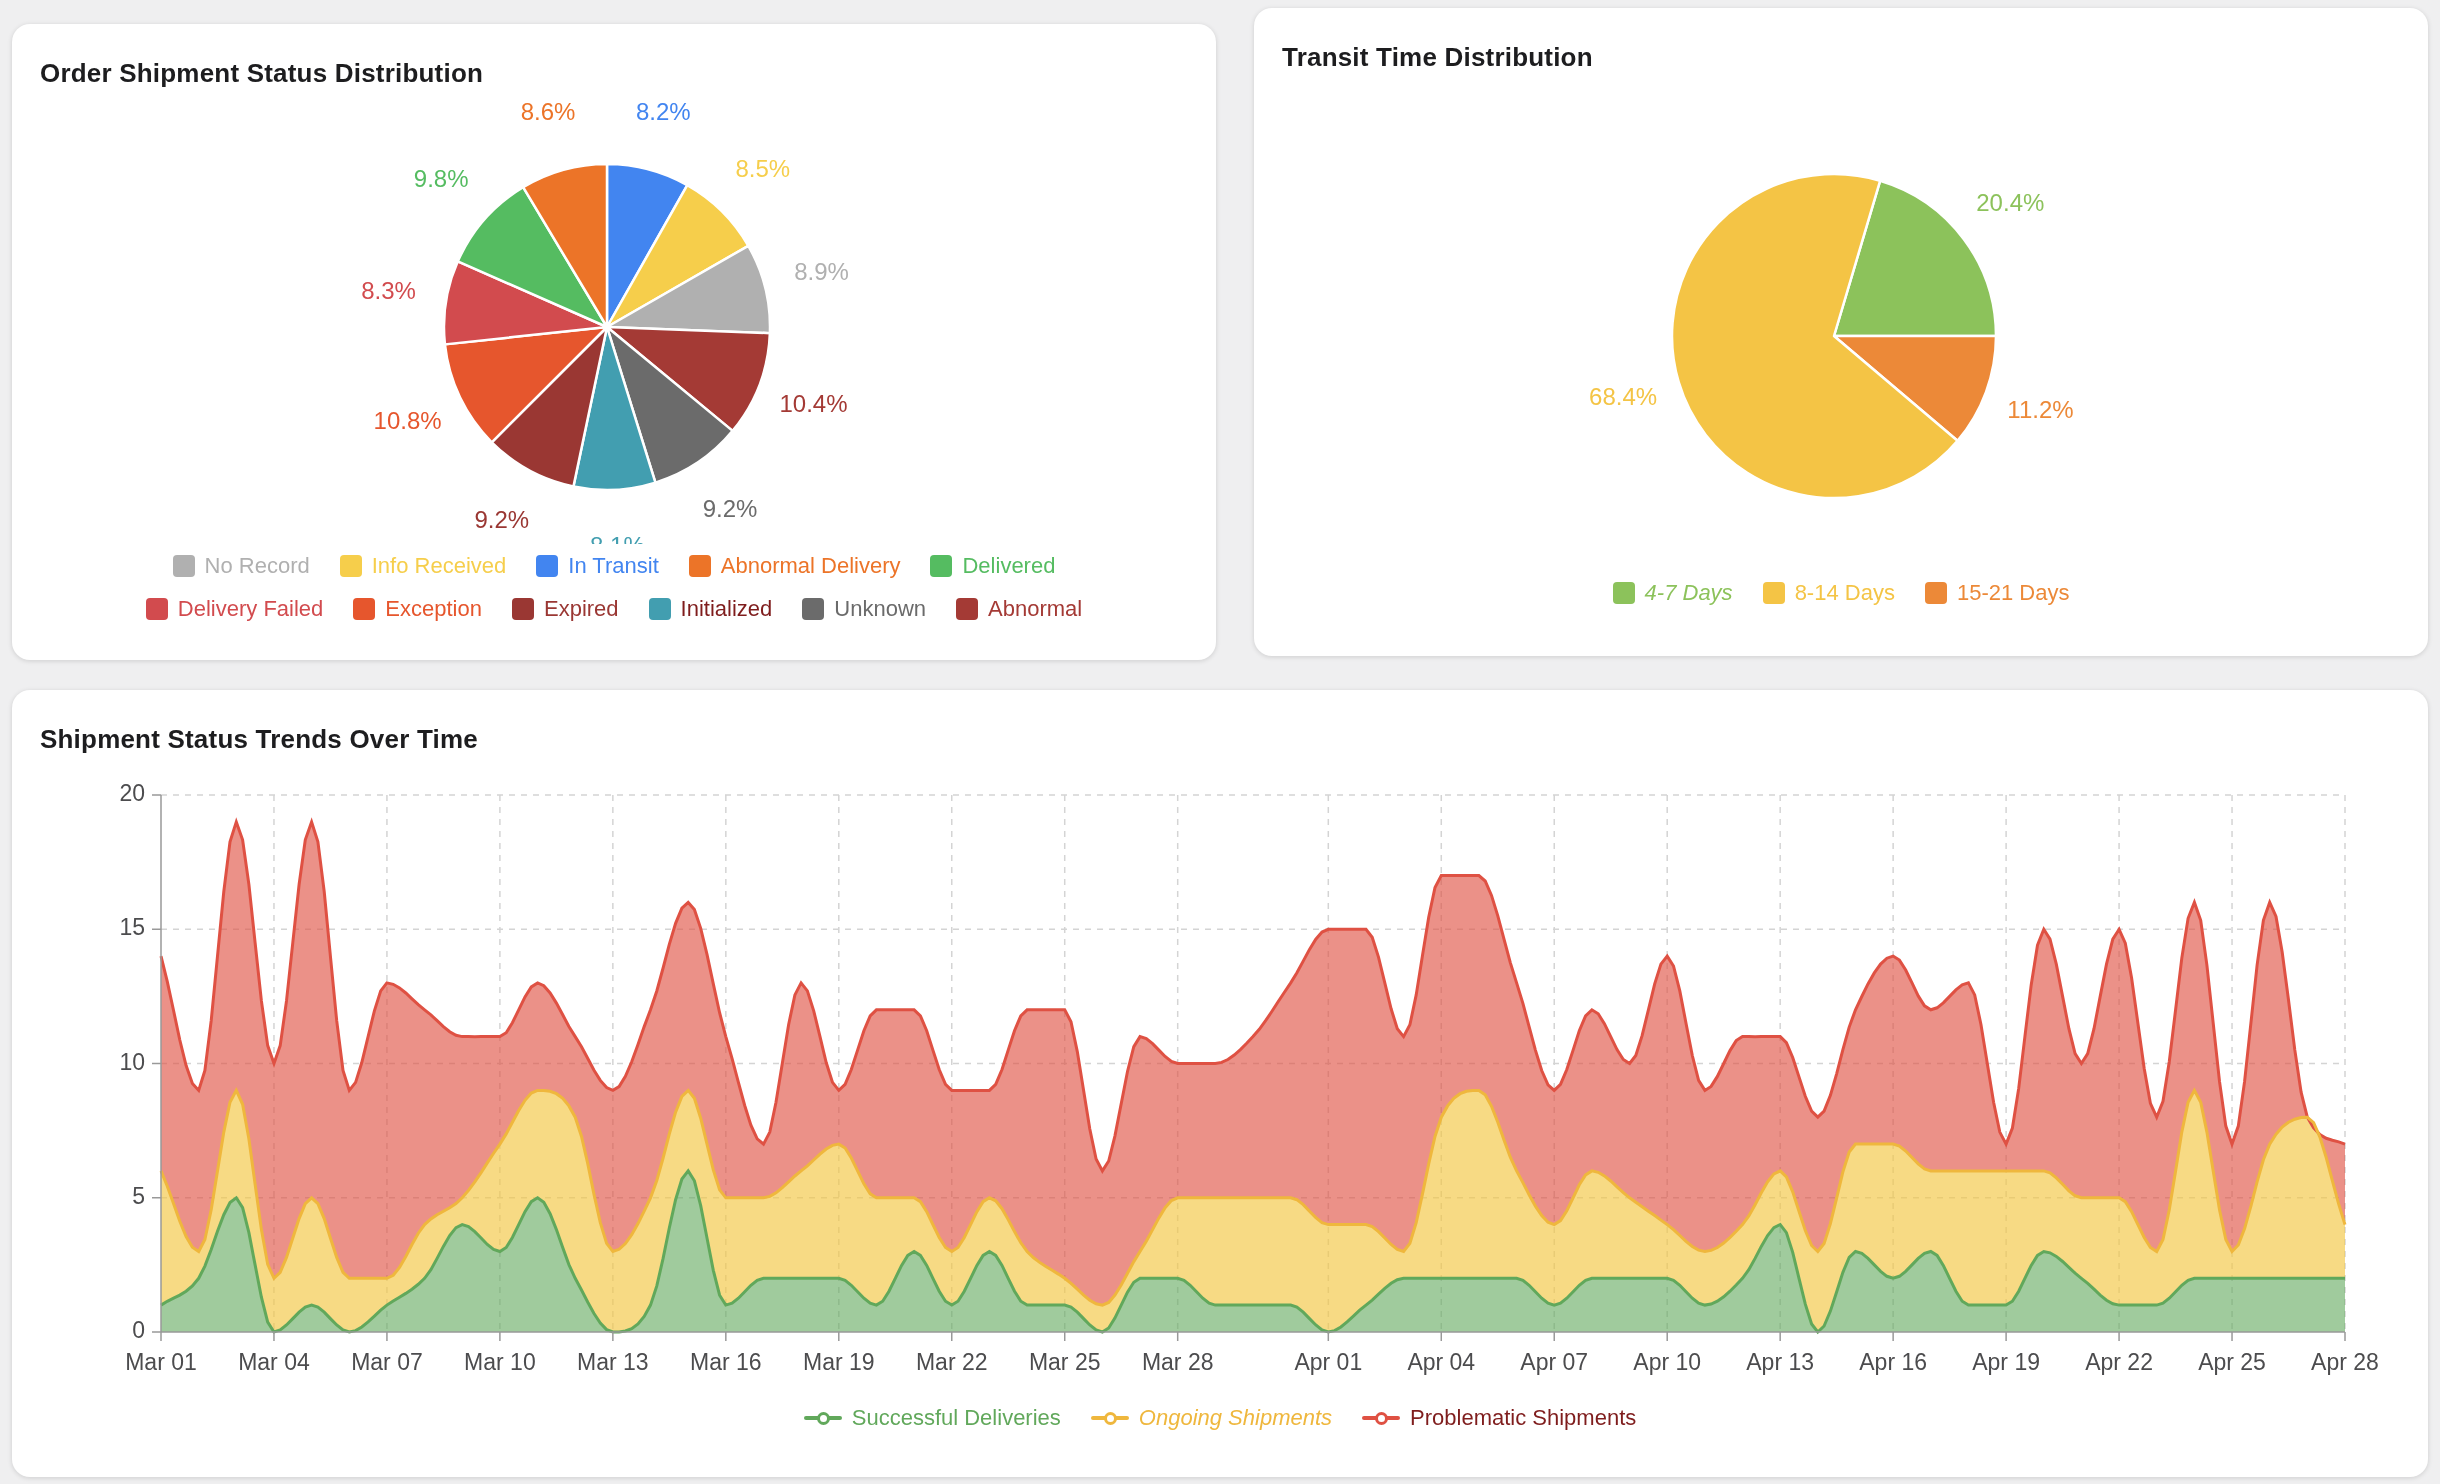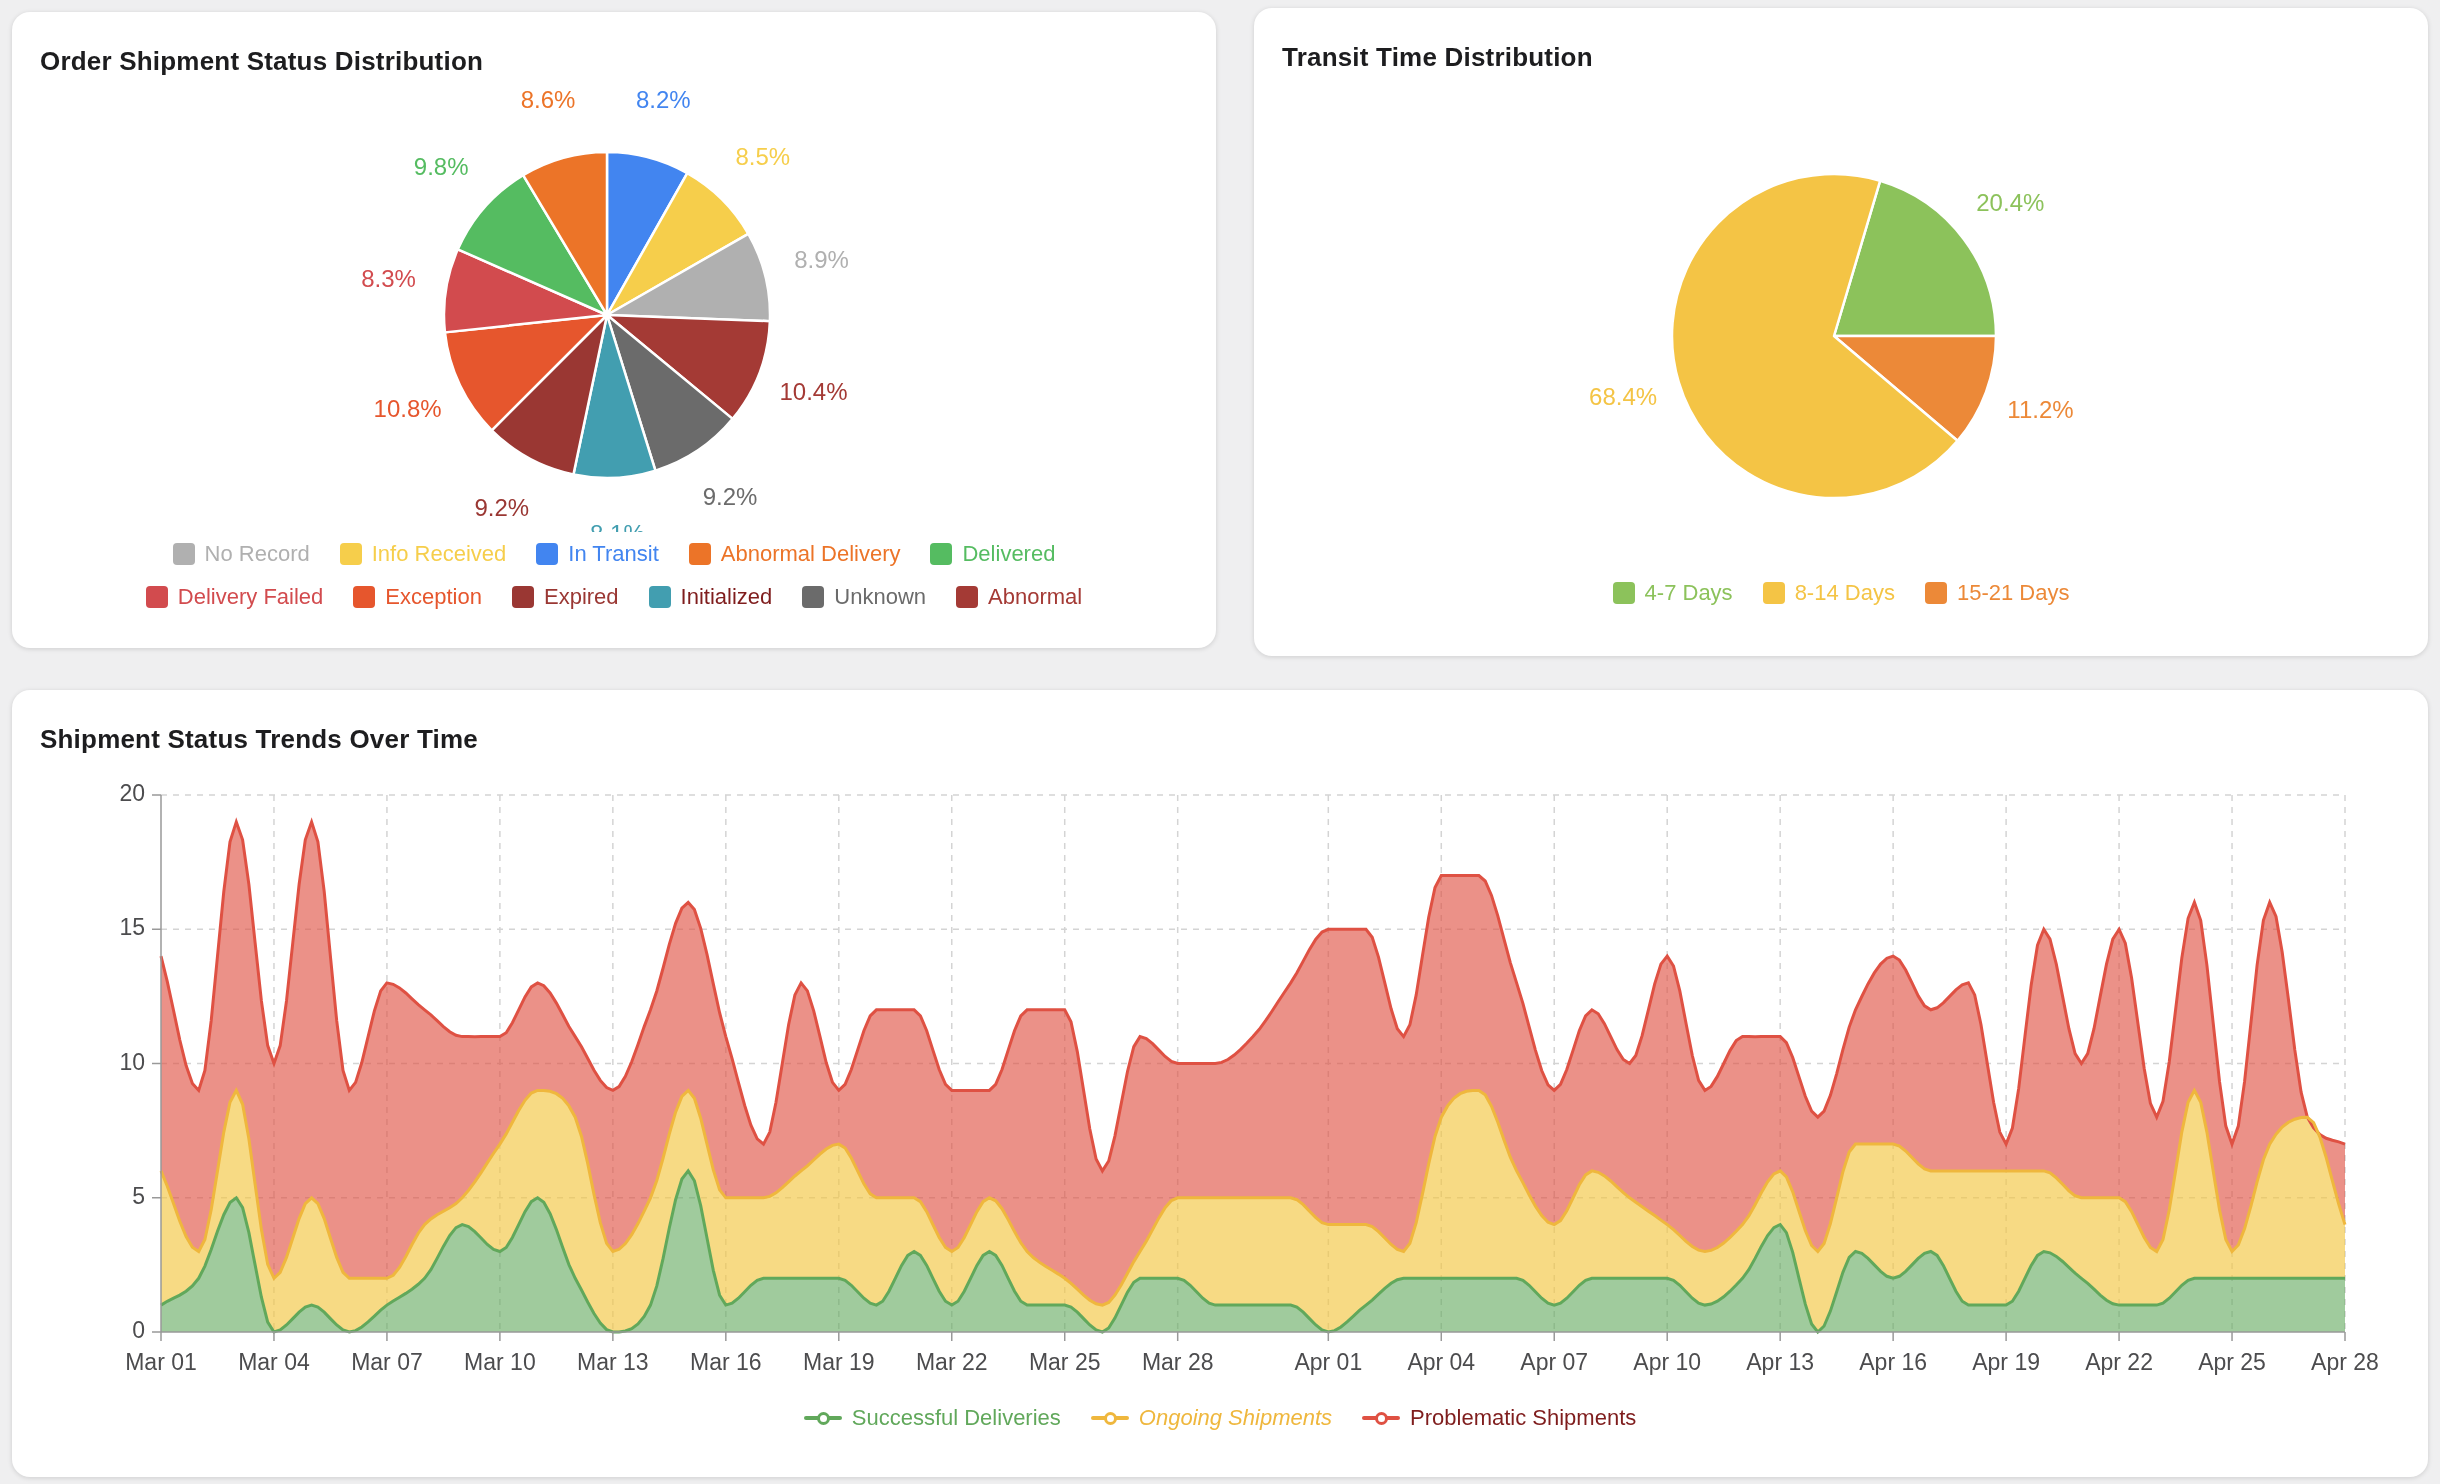--- a/index.html
+++ b/index.html
@@ -7,21 +7,21 @@
     width:2440px;height:1484px;
     background:#EFEFF0;
     font-family:"Liberation Sans", sans-serif;
     position:relative;overflow:hidden;
     -webkit-font-smoothing:antialiased;
   }
   .card{
     position:absolute;background:#FFFFFF;border-radius:18px;
     box-shadow:0 1px 5px rgba(0,0,0,0.14);
   }
-  #card-status {left:12px;  top:12px;   width:1204px; height:636px;}
+  #card-status {left:12px;  top:24px;   width:1204px; height:636px;}
   #card-transit{left:1254px;top:8px;   width:1174px; height:648px;}
   #card-trends {left:12px;  top:690px; width:2416px; height:787px;}
   .card-title{
     position:absolute;left:28px;top:34px;
     font-size:26px;font-weight:700;color:#1d1d1f;letter-spacing:.2px;
   }
   .chart-svg{position:absolute;left:0;top:0;}
   .legend{
     position:absolute;left:0;width:100%;
     display:flex;justify-content:center;align-items:center;gap:30px;
@@ -120,21 +120,21 @@
       <path d="M 580 328 L 626.17 172.72 A 162 162 0 0 1 742.00 328.00 Z" fill="#8CC25B" stroke="#FFFFFF" stroke-width="2.5" stroke-linejoin="round"></path>
       <text x="756.3" y="196.5" text-anchor="middle" dominant-baseline="middle" font-size="24" fill="#8CC25B">20.4%</text>
       <path d="M 580 328 L 742.00 328.00 A 162 162 0 0 1 703.52 432.82 Z" fill="#EC8938" stroke="#FFFFFF" stroke-width="2.5" stroke-linejoin="round"></path>
       <text x="786.5" y="403.8" text-anchor="middle" dominant-baseline="middle" font-size="24" fill="#EC8938">11.2%</text>
       <path d="M 580 328 L 703.52 432.82 A 162 162 0 1 1 626.17 172.72 Z" fill="#F4C445" stroke="#FFFFFF" stroke-width="2.5" stroke-linejoin="round"></path>
       <text x="369.1" y="390.7" text-anchor="middle" dominant-baseline="middle" font-size="24" fill="#F4C445">68.4%</text>
     </svg>
   <div class="legend" id="legend-transit" style="top:572px;">
       <span class="legend-item">
         <span class="legend-swatch" style="background: rgb(140, 194, 91);"></span>
-        <span class="legend-label" style="color: rgb(140, 194, 91);">4-7 Days</span>
+        <span class="legend-label" style="color: rgb(140, 194, 91); font-style: italic;">4-7 Days</span>
       </span>
       <span class="legend-item">
         <span class="legend-swatch" style="background: rgb(244, 196, 69);"></span>
         <span class="legend-label" style="color: rgb(244, 196, 69);">8-14 Days</span>
       </span>
       <span class="legend-item">
         <span class="legend-swatch" style="background: rgb(236, 137, 56);"></span>
         <span class="legend-label" style="color: rgb(236, 137, 56);">15-21 Days</span>
       </span>
     </div>

